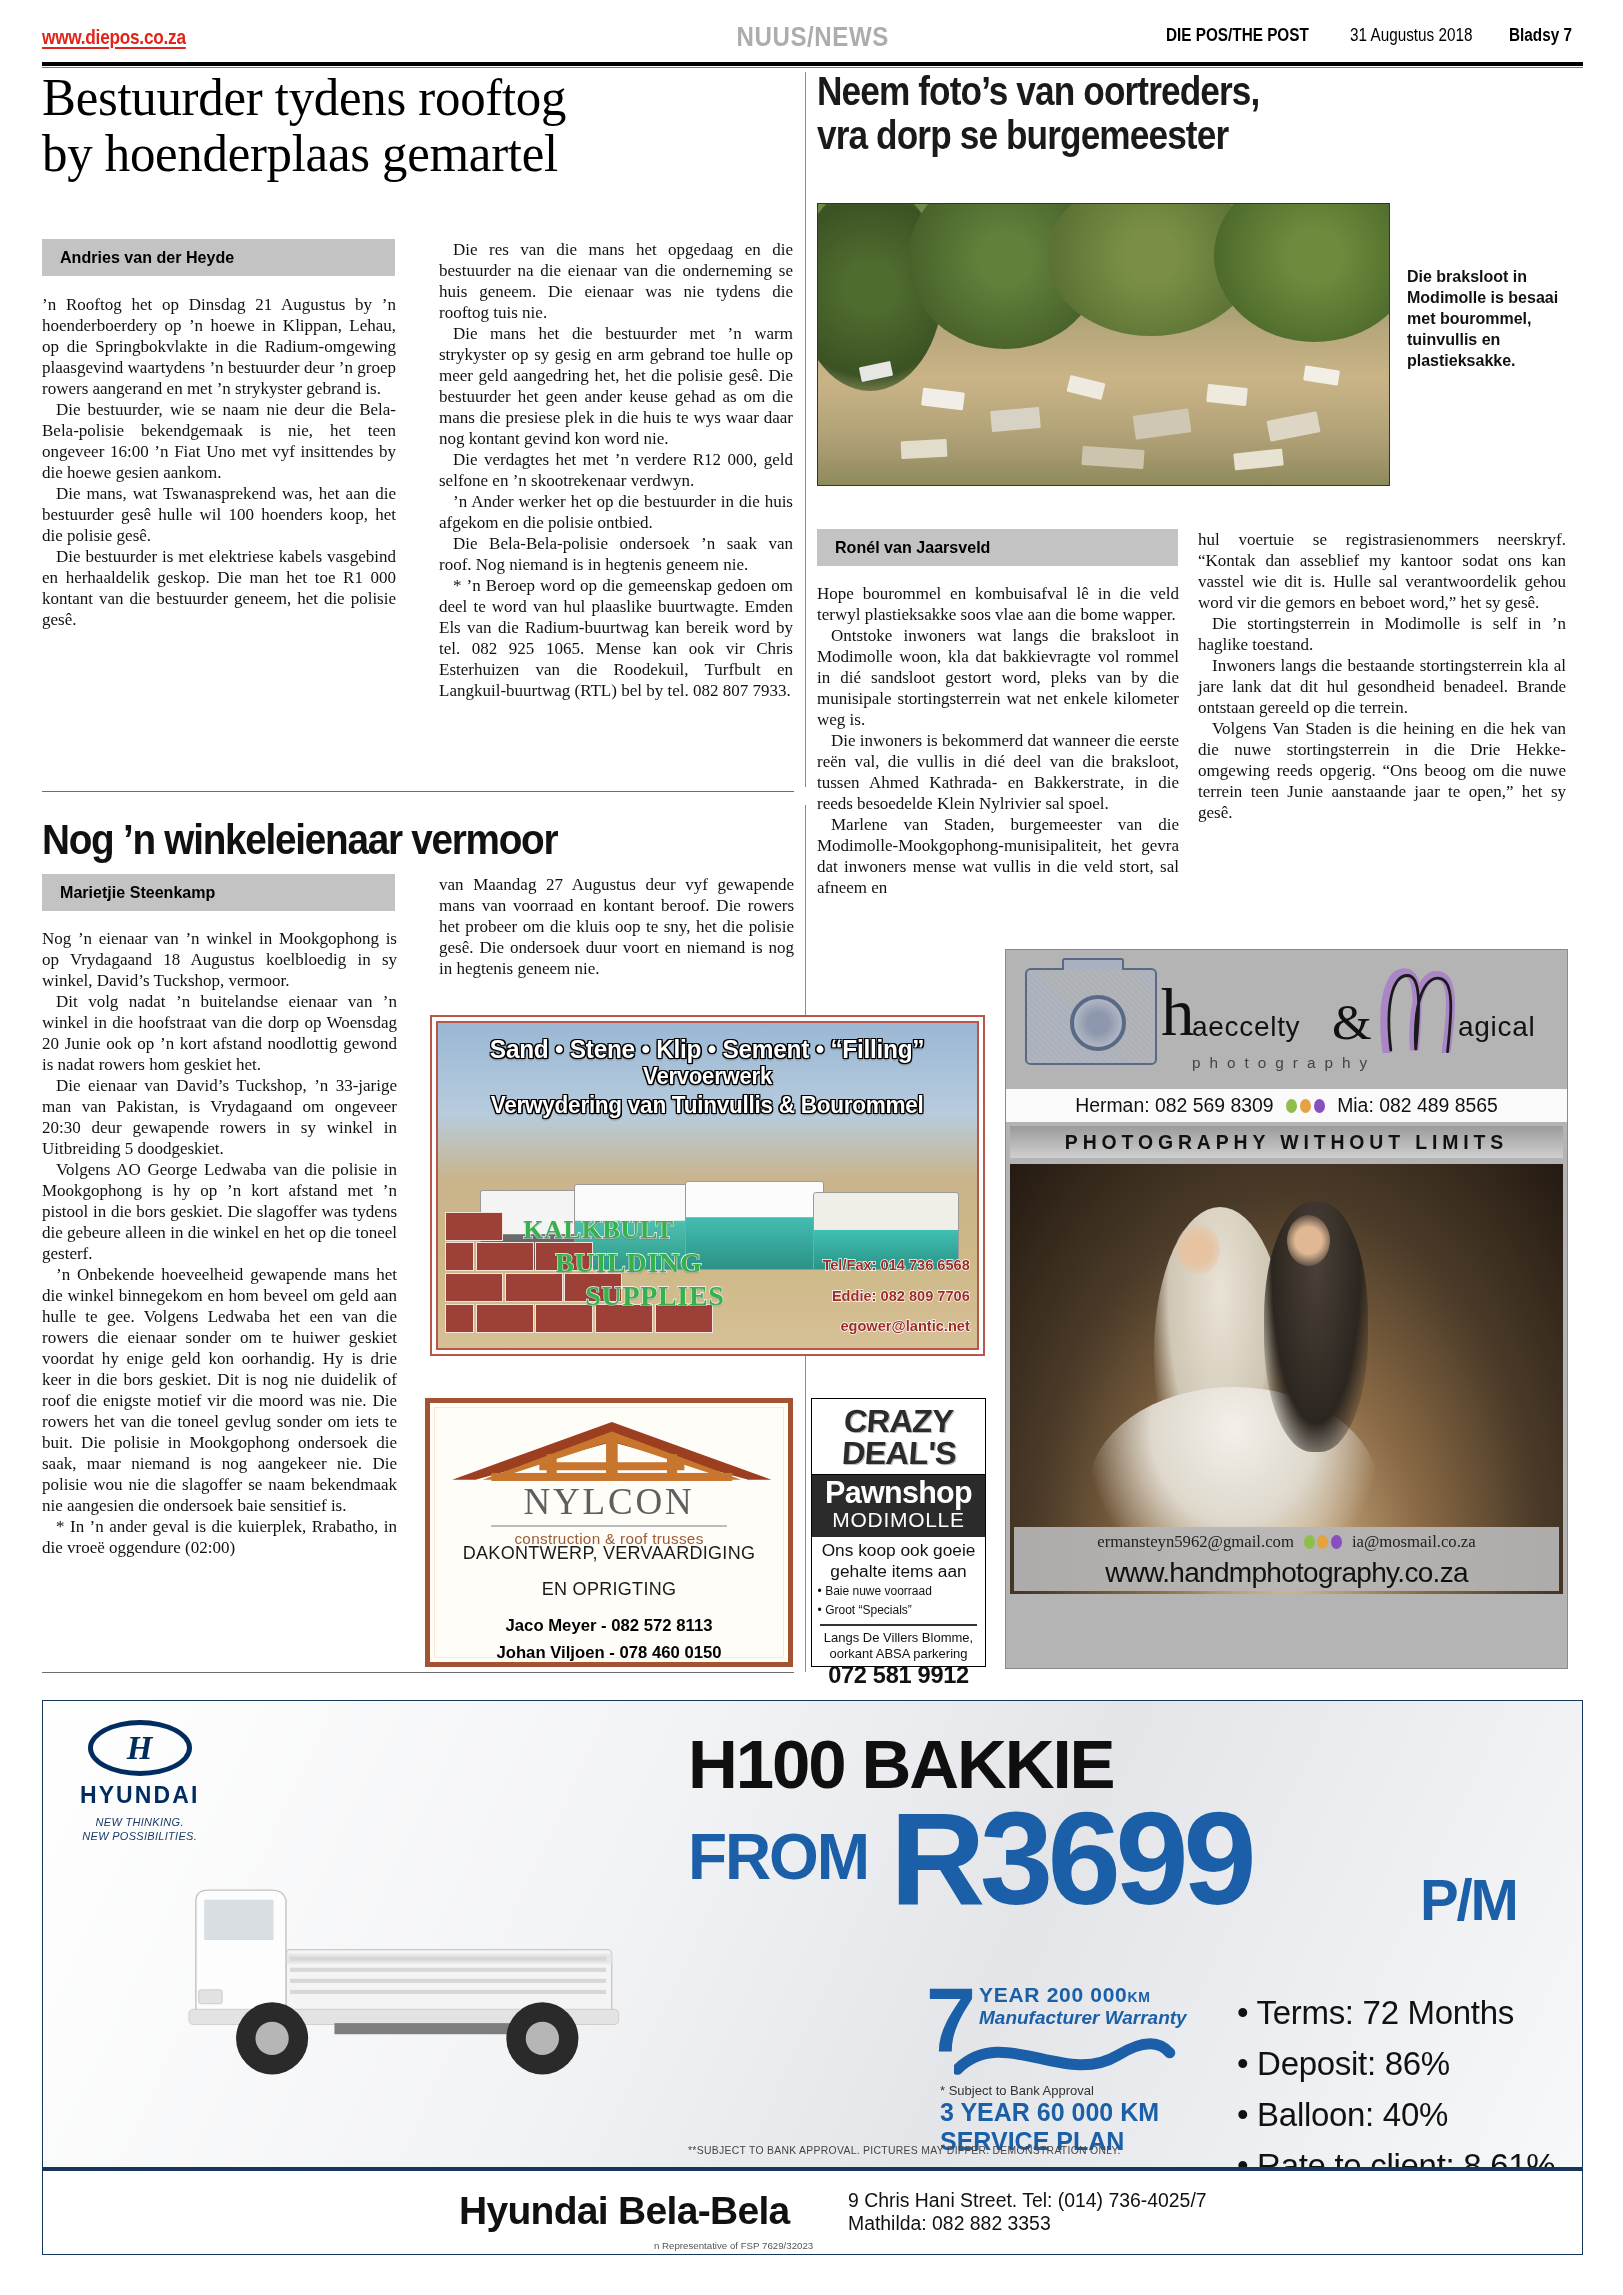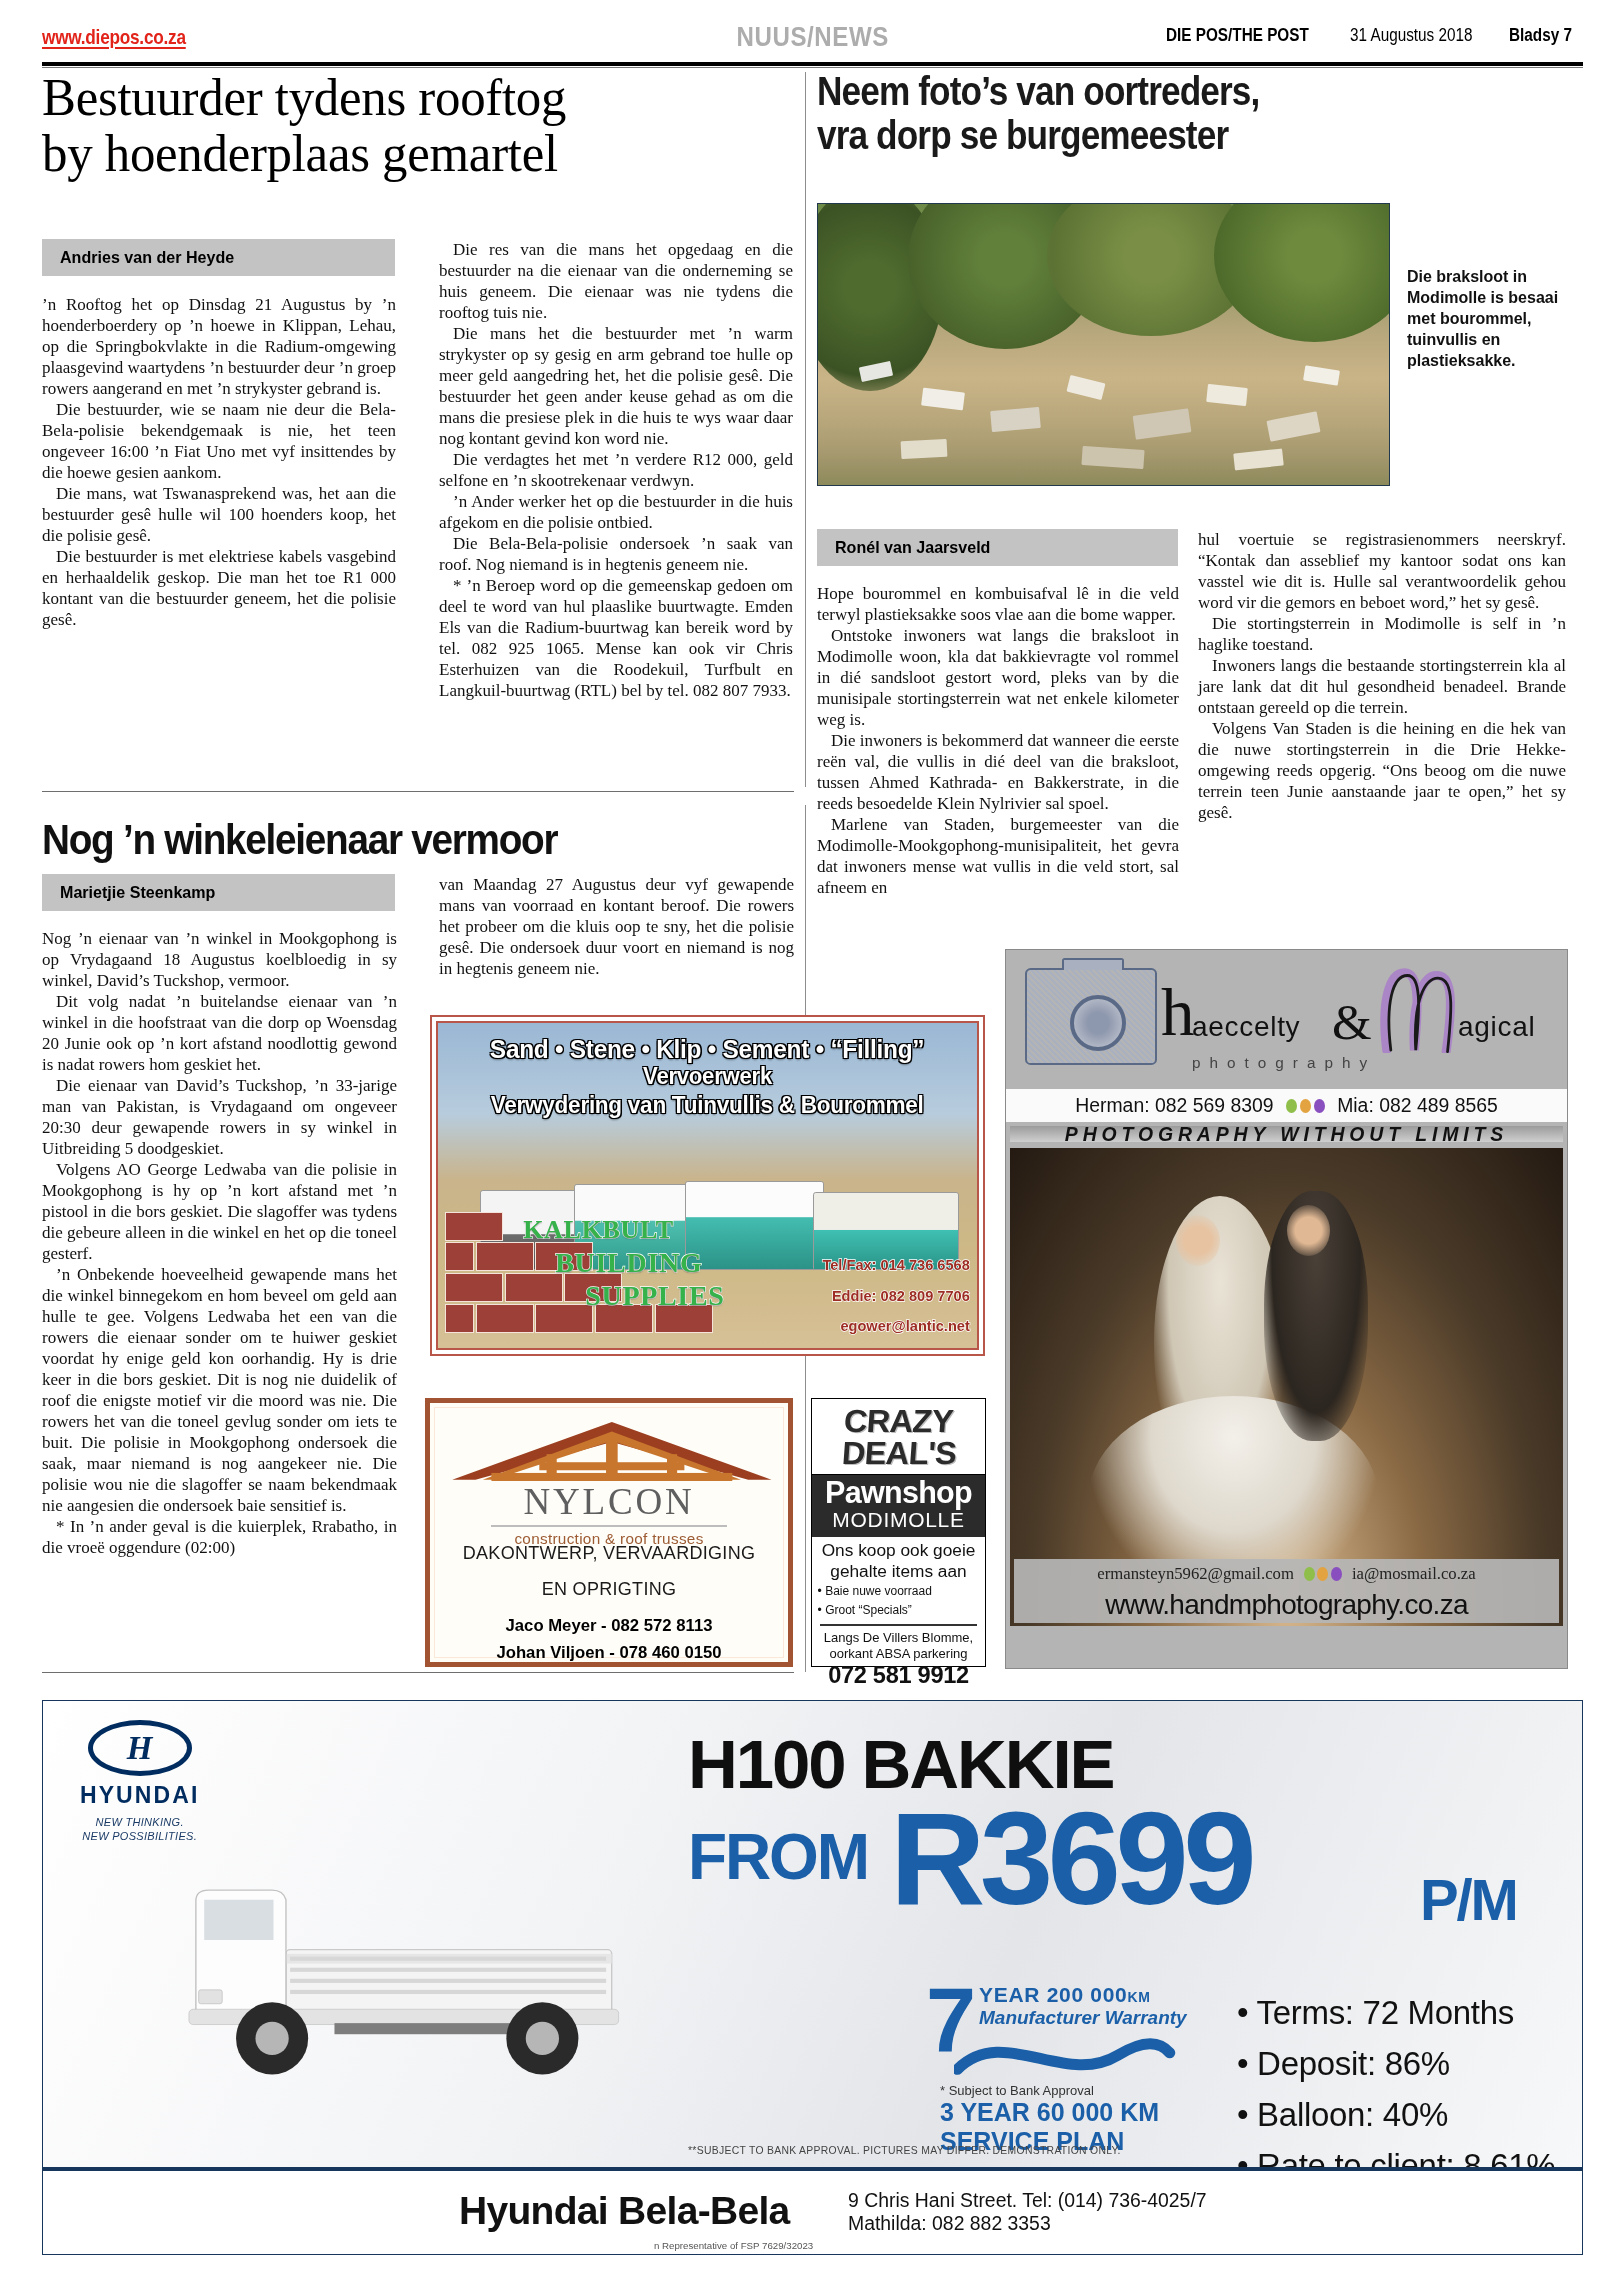--- a/index.html
+++ b/index.html
@@ -278,28 +278,28 @@
     font-family:"Liberation Sans", sans-serif; font-size:15.3px; color:#444; letter-spacing:9px;
   }
   .pa-contact {
     height:33px; background:#fafafa; display:flex; align-items:center; justify-content:center;
     gap:12.5px;
     font-family:"Liberation Sans", sans-serif; font-size:19.4px; color:#111;
   }
   .dots { display:inline-flex; gap:2.8px; }
   .dot { width:11px; height:14px; border-radius:50%; }
   .pa-slogan {
-    height:16px; margin:4.2px 4.2px 0 4.2px;
+    height:32px; margin:4.2px 4.2px 0 4.2px;
     background:linear-gradient(to bottom,#9b9b9b,#cfcfcf);
     display:flex; align-items:center; justify-content:center;
     font-family:"Liberation Sans", sans-serif; font-weight:bold; font-size:19.4px;
-    letter-spacing:4.9px; color:#111;font-style:italic;
+    letter-spacing:4.9px; color:#111;
   }
   .pa-photo {
-    position:relative; margin:5.6px 4.2px 0 4.2px; height:478px; overflow:hidden;
+    position:relative; margin:5.6px 4.2px 0 4.2px; height:430px; overflow:hidden;
     background:
       radial-gradient(ellipse at 50% 95%, #d8b98f 0%, #8a6a45 35%, #4a3a28 65%, #241a12 100%),
       linear-gradient(to bottom,#3b2f22,#6b543a 40%,#2a2018 100%);
   }
   .pa-footer {
     position:absolute; left:4.2px; right:4.2px; bottom:2.8px; height:64px;
     background:rgba(182,182,182,0.92);
   }
   .pa-emails {
     display:flex; align-items:center; justify-content:center; gap:9.7px; height:30.5px;

